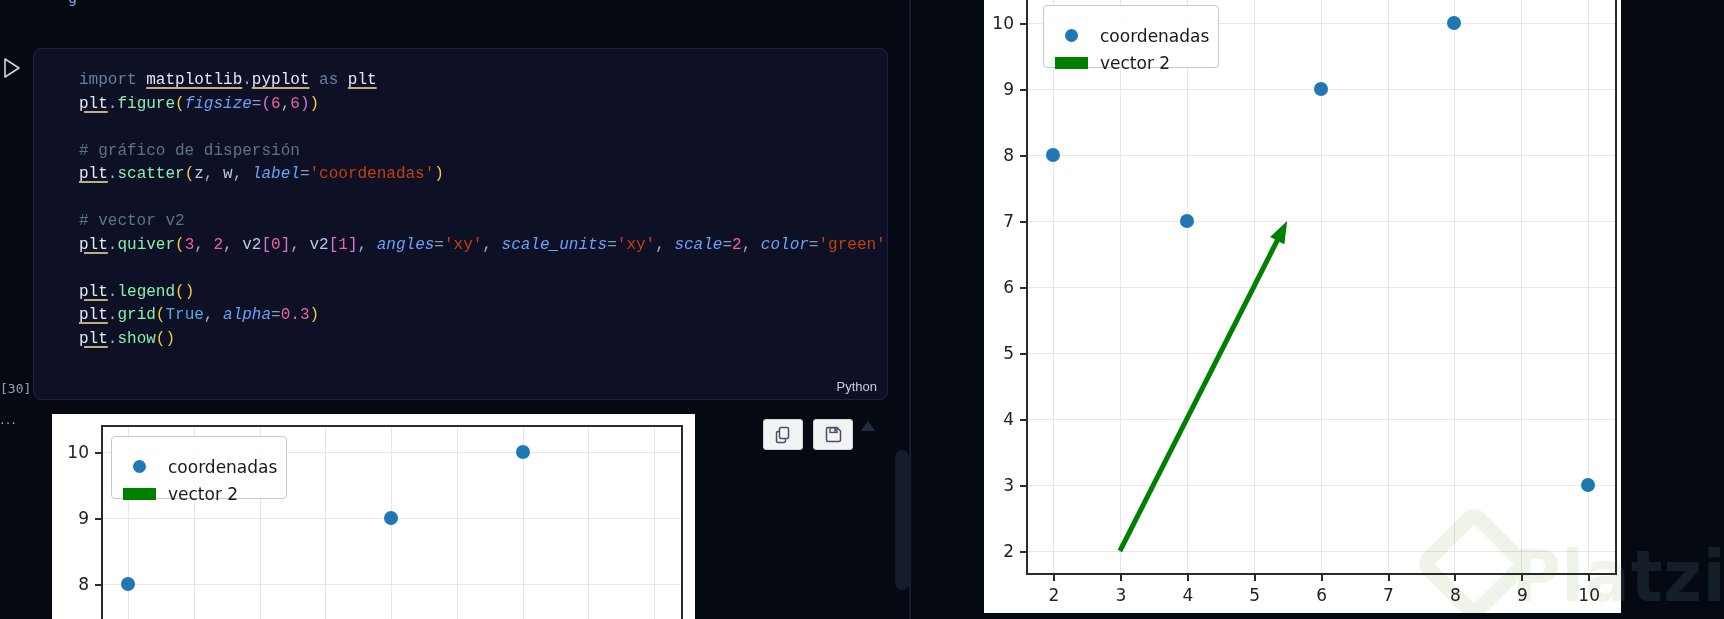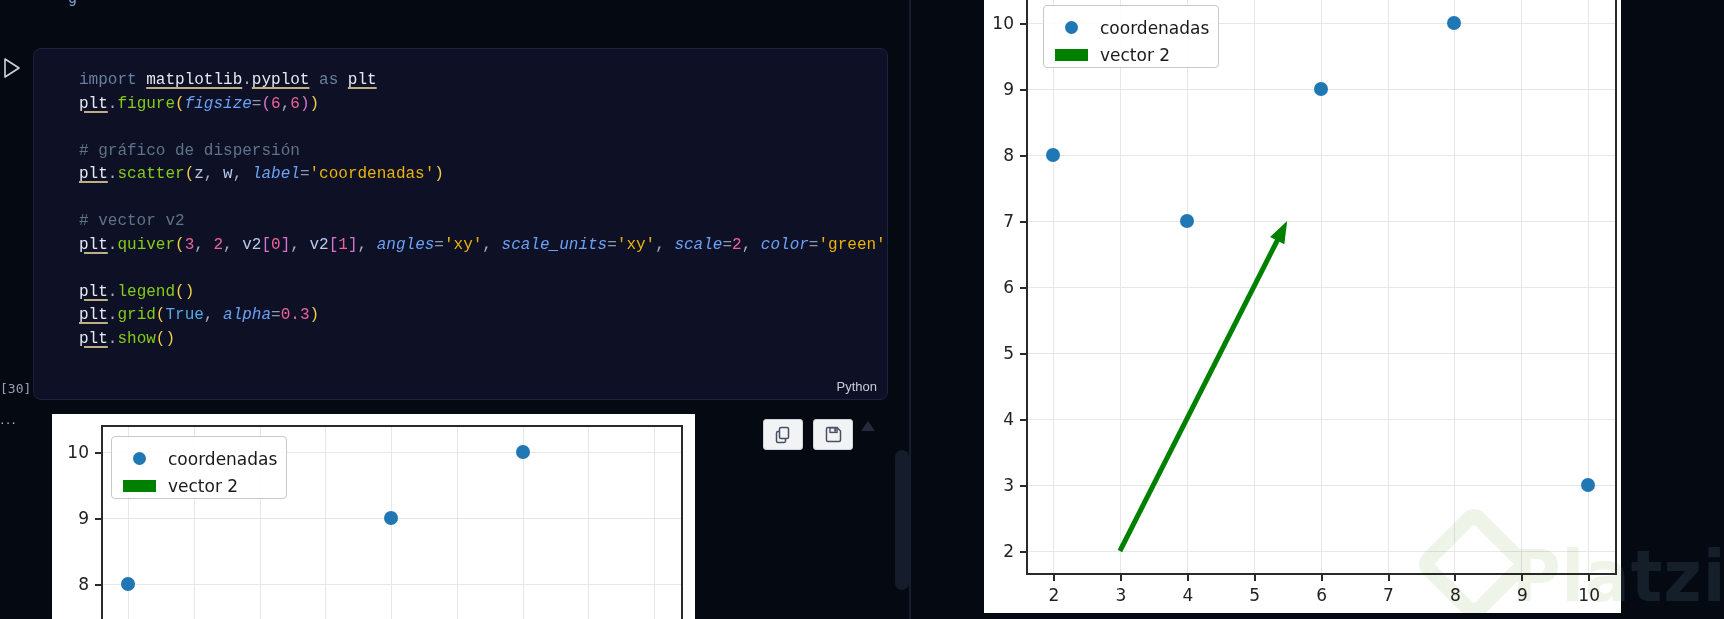--- a/index.html
+++ b/index.html
@@ -7,28 +7,28 @@
          font-family:"Liberation Sans",sans-serif;}
   
   .cell{position:absolute;left:33px;top:48px;width:853px;height:350px;background:#0e1026;
         border:1px solid #1c2240;border-radius:8px;overflow:hidden;}
   .code{position:absolute;left:45px;top:20px;font-family:"DejaVu Sans Mono",monospace;
         font-size:16px;line-height:23.5px;white-space:pre;}
   .code-line{height:23.5px;font-family:Liberation Mono, monospace;}
   .tk-kw{color:#66809f;}
   .tk-mod{color:#e4e9f2;text-decoration:underline;text-decoration-color:#bfae83;
           text-decoration-thickness:1.5px;text-underline-offset:3px;}
-  .tk-fn{color:#84cc16;}
+  .tk-fn{color:#86efac;}
   .tk-punct{color:#a3adc0;}
   .tk-op{color:#8e99ae;}
   .tk-b1{color:#f2cd45;}
   .tk-b2{color:#d873cc;}
   .tk-num{color:#ee639c;}
   .tk-param{color:#6ba2f5;font-style:italic;}
-  .tk-str{color:#eab308;}
+  .tk-str{color:#c2410c;}
   .tk-comment{color:#5d7488;}
   .tk-bool{color:#55a8e2;}
   .tk-var{color:#b9c9e8;}
   .kernel-label{position:absolute;right:10px;bottom:5px;color:#c6ccd8;font-size:13px;}
   .exec-count{position:absolute;left:0;top:381px;color:#96a0b4;font-size:13px;
               font-family:"DejaVu Sans Mono",monospace;}
   .gutter-more{position:absolute;left:0;top:414px;color:#aeb6c4;font-size:14px;letter-spacing:1px;}
   .clipped-top{position:absolute;left:68px;top:-11px;color:#7ea0cf;font-size:15px;
                font-family:"DejaVu Sans Mono",monospace;}
   
@@ -41,21 +41,21 @@
   
   .figure{position:absolute;background:#ffffff;overflow:hidden;}
   #plot-small{left:52px;top:414px;width:643px;height:205px;}
   #plot-large{left:984px;top:0;width:637px;height:613px;}
   .gl{position:absolute;background:#e7e7e7;}
   .spine{position:absolute;background:#2a2a2a;}
   .tickstub{position:absolute;background:#2a2a2a;}
   .ticklab{position:absolute;color:#222;font-family:"DejaVu Sans",sans-serif;font-size:17px;}
   .dot{position:absolute;width:14px;height:14px;border-radius:50%;}
   .legend{position:absolute;background:rgba(255,255,255,0.88);border:1px solid #c9c9c9;
-          border-radius:4px;box-sizing:border-box;padding:8px 10px 4px 9px;}
+          border-radius:4px;box-sizing:border-box;padding:16px 10px 4px 9px;}
   .legend-row{display:flex;align-items:center;height:27px;}
   .legend-marker{width:36px;display:flex;justify-content:center;margin-right:11px;flex:0 0 36px;}
   .legend-label{font-family:"DejaVu Sans",sans-serif;font-size:17px;color:#1a1a1a;white-space:nowrap;}
   .mk-dot{width:13px;height:13px;border-radius:50%;}
   .mk-rect{width:33px;height:12px;}
   .arrow-svg{position:absolute;left:0;top:0;}
   
   .wm-light{position:absolute;z-index:6;mix-blend-mode:multiply;pointer-events:none;}
   .wm-logo{position:absolute;left:447px;top:521px;width:56px;height:56px;border:15px solid #eff4e9;
            border-radius:14px;transform:rotate(45deg);box-sizing:content-box;}

